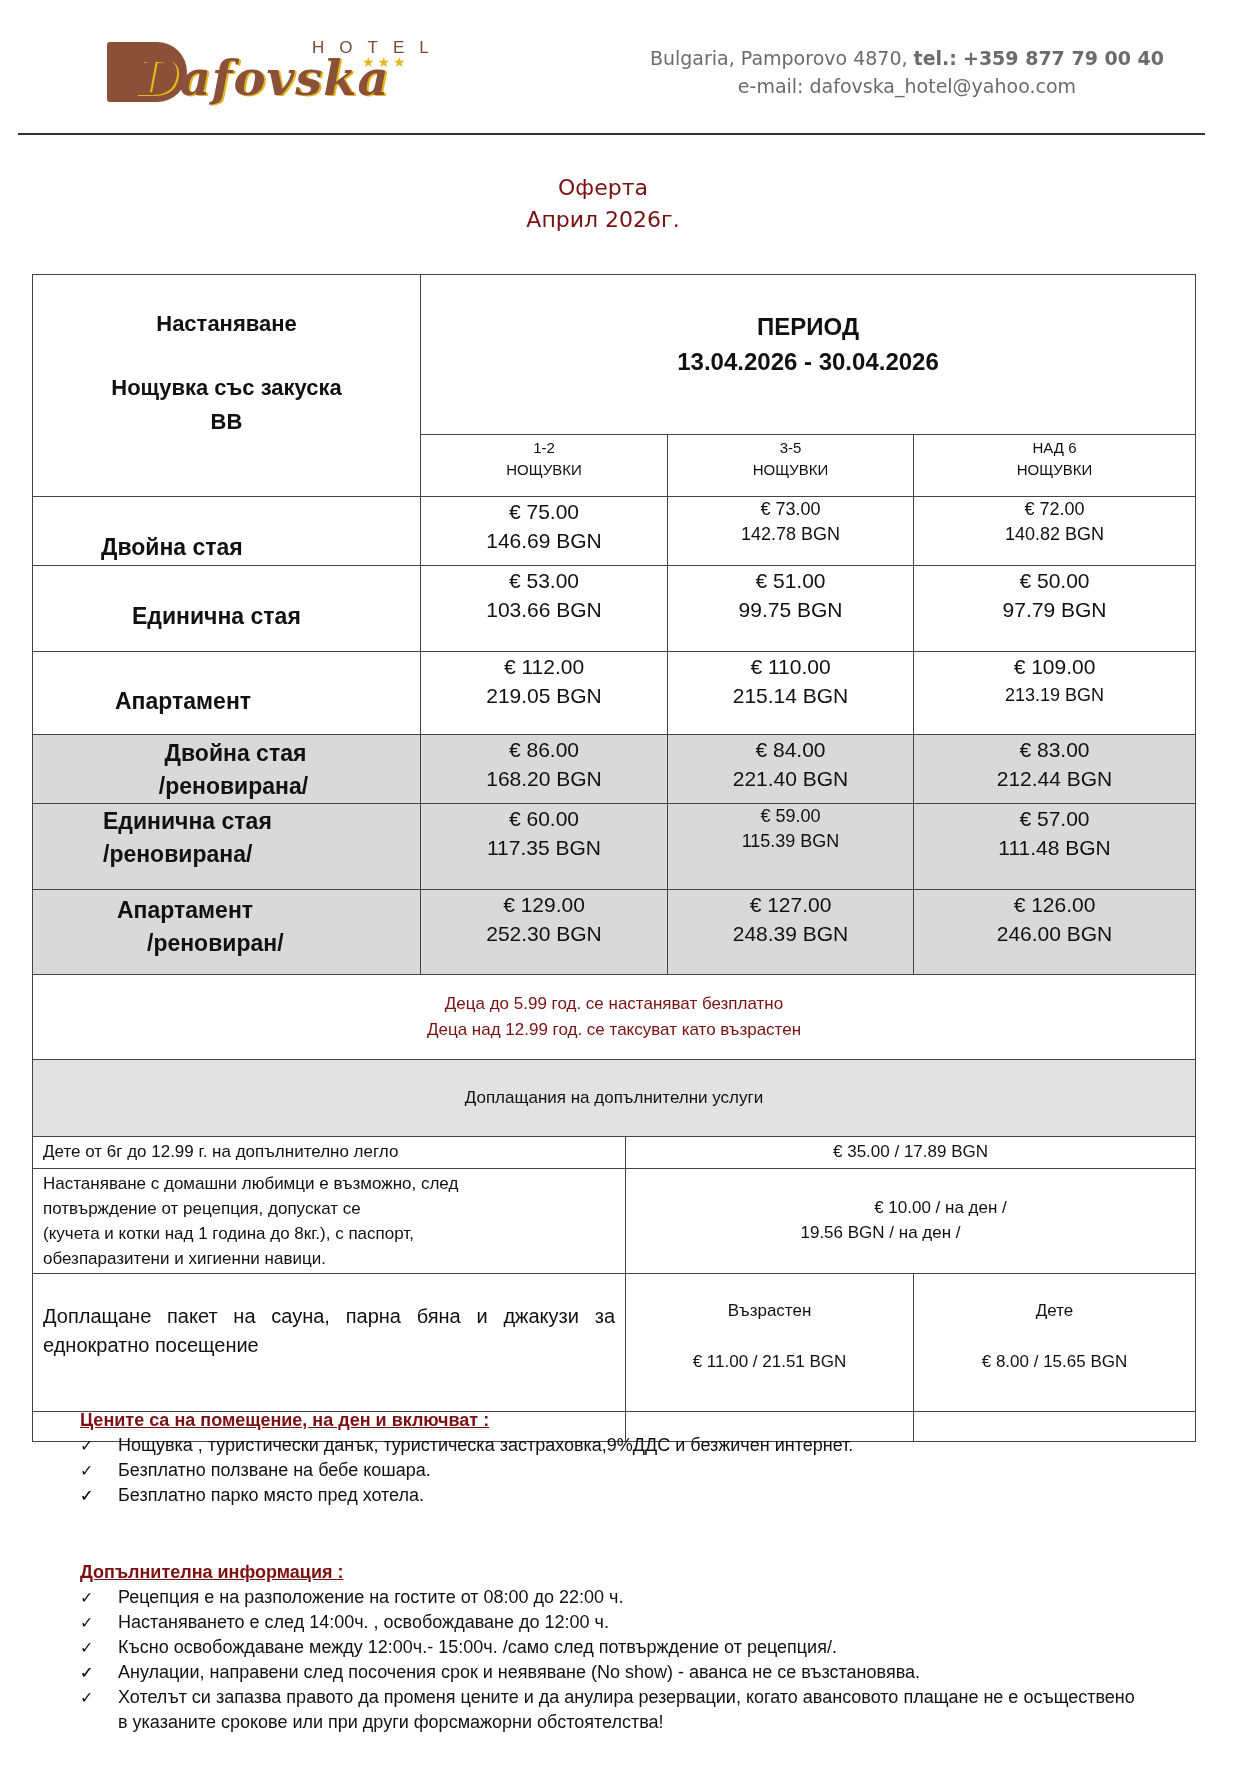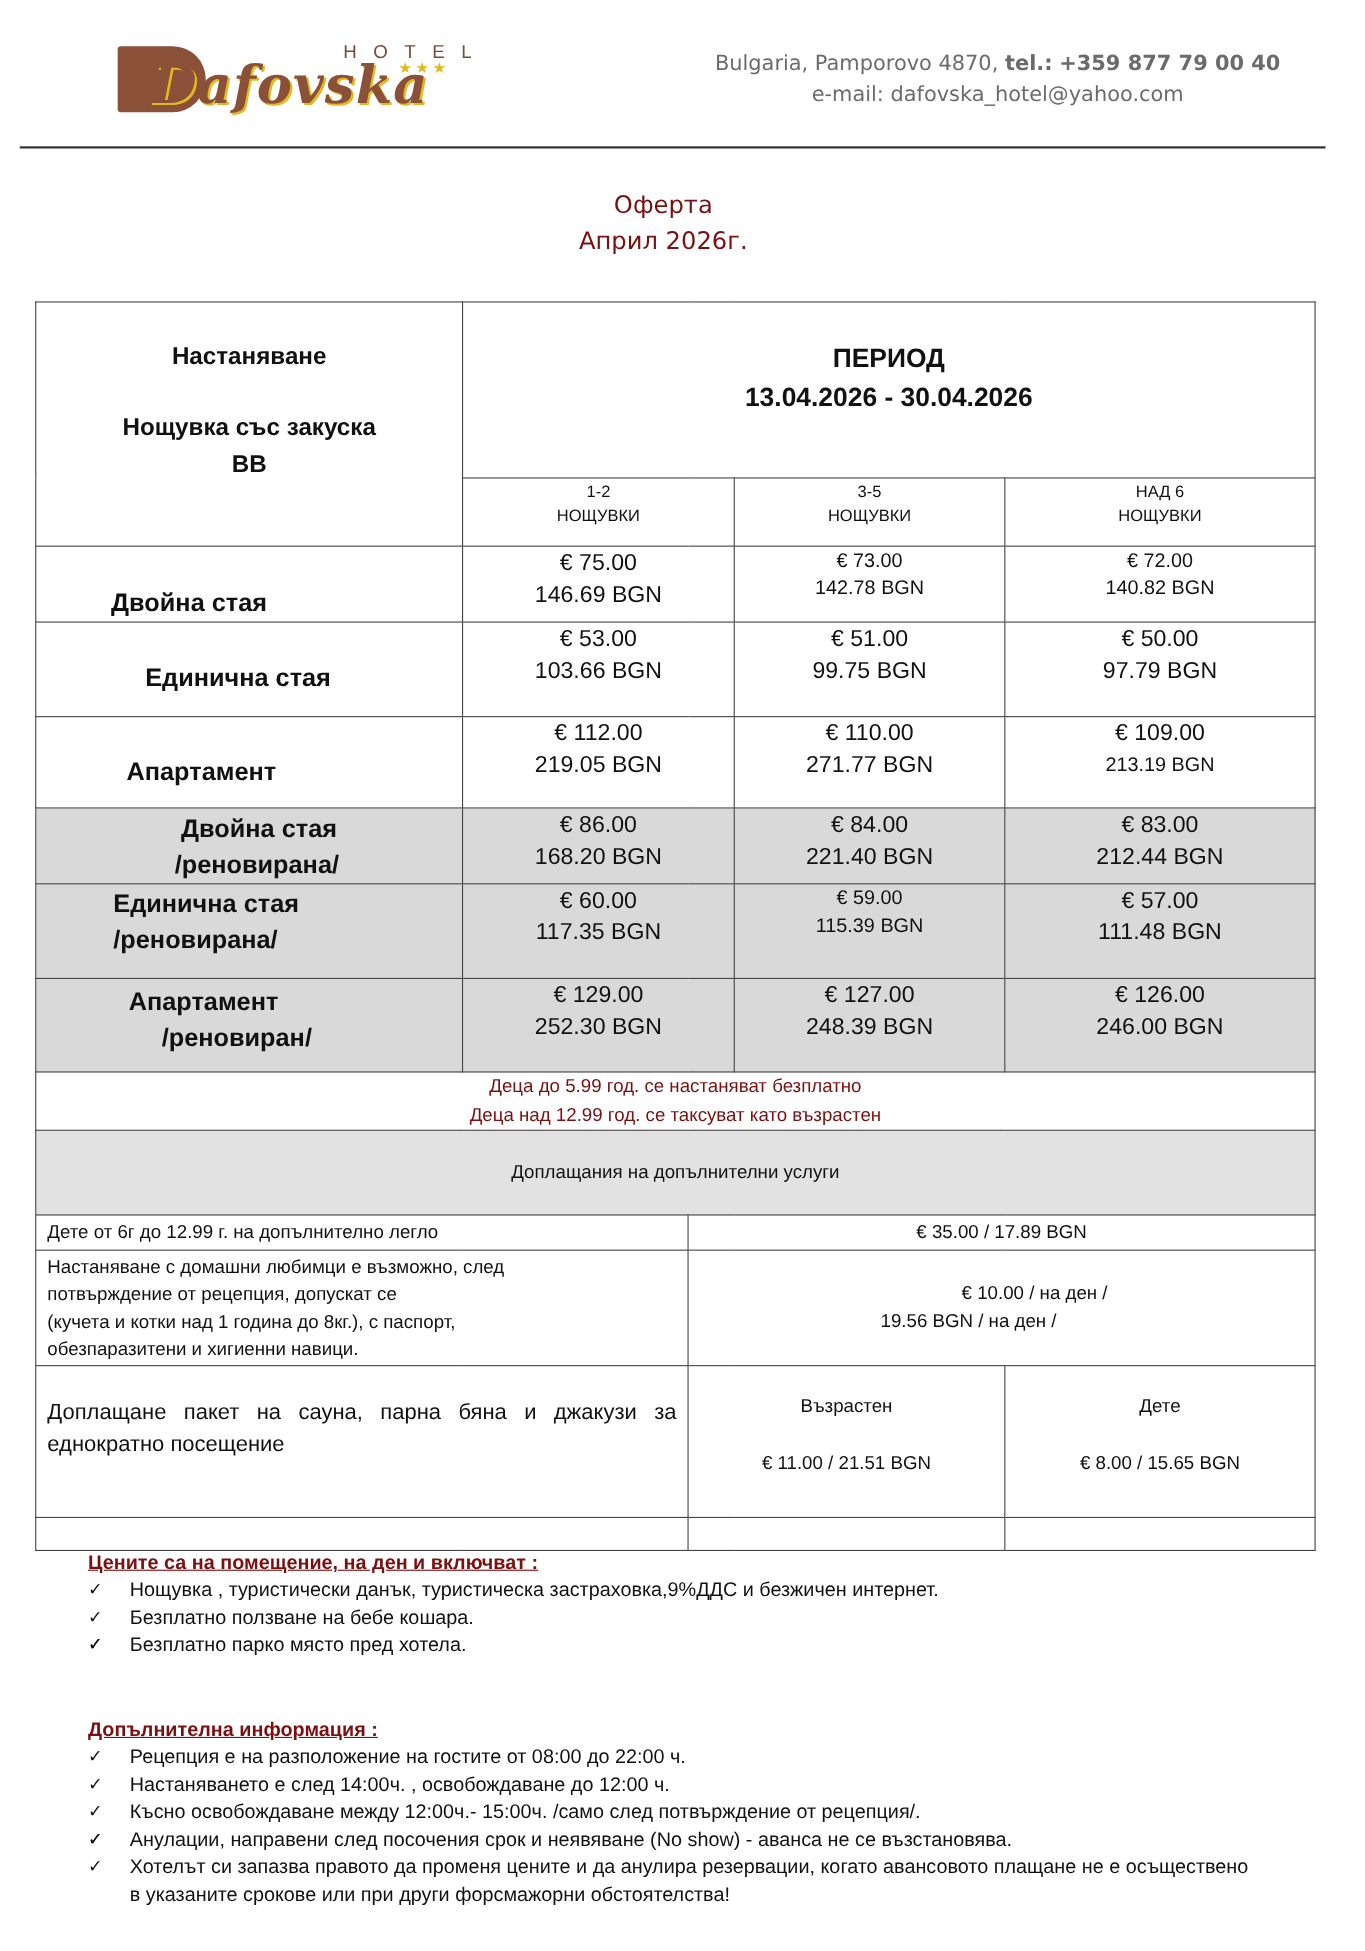--- a/index.html
+++ b/index.html
@@ -21,21 +21,21 @@
   table.main { position: absolute; left: 32px; top: 274px; width: 1163px; border-collapse: collapse; table-layout: fixed; font-family: "Liberation Sans", sans-serif; }
   table.main td { border: 1.5px solid #444; vertical-align: top; }
   .hdr-left { font-weight: bold; font-size: 22px; text-align: center; line-height: 34px; padding-top: 32px; }
   .hdr-left .gap { height: 30px; }
   .period { font-weight: bold; font-size: 24px; text-align: center; line-height: 35px; padding-top: 34px; }
   .nights { font-size: 15px; text-align: center; line-height: 22px; padding-top: 2px; }
   .room { font-weight: bold; font-size: 23px; line-height: 33px; }
   .price { text-align: center; font-size: 21px; line-height: 29px; padding-top: 0px; }
   .price.sm { font-size: 18px; line-height: 25px; }
   .gray td { background: #d9d9d9; }
-  .kids { text-align: center; color: #7a1010; font-size: 17px; line-height: 26px; padding: 0 0; }
+  .kids { text-align: center; color: #7a1010; font-size: 17px; line-height: 26px; padding: 16px 0; }
   .extras-title { background: #e2e2e2; text-align: center; font-size: 17px; line-height: 76px; }
   .ex-left { font-size: 17px; line-height: 25px; padding: 2px 10px; }
   .ex-right { font-size: 17px; text-align: center; line-height: 25px; padding: 2px 0; }
   .ex-just { text-align: justify; font-size: 20px; line-height: 29px; padding: 28px 10px 0 10px; }
 
   .notes { position: absolute; left: 80px; font-family: "Liberation Sans", sans-serif; font-size: 18px; color: #111; }
   .notes .title { font-weight: bold; color: #7a1010; text-decoration: underline; line-height: 25px; }
   .notes ul { list-style: none; }
   .notes li { position: relative; padding-left: 38px; line-height: 25px; }
   .notes li .chk { position: absolute; left: 0; top: 0; font-size: 16px; }
@@ -141,21 +141,21 @@
   <tr style="height:83px">
     <td class="room" style="padding:33px 0 0 82px">
           <div>Апартамент</div>
         </td>
     <td colspan="2" class="price">
           <div>€ 112.00</div>
           <div>219.05 BGN</div>
         </td>
     <td class="price">
           <div>€ 110.00</div>
-          <div>271.77 BGN</div>
+          <div>215.14 BGN</div>
         </td>
     <td class="price">
           <div>€ 109.00</div>
           <div class="sm" style="font-size:18px">213.19 BGN</div>
         </td>
   </tr>
 
   <tr class="gray" style="height:69px">
     <td class="room" style="padding:2px 0 0 0; text-align:center">
           <div style="padding-left:18px">Двойна стая</div>

